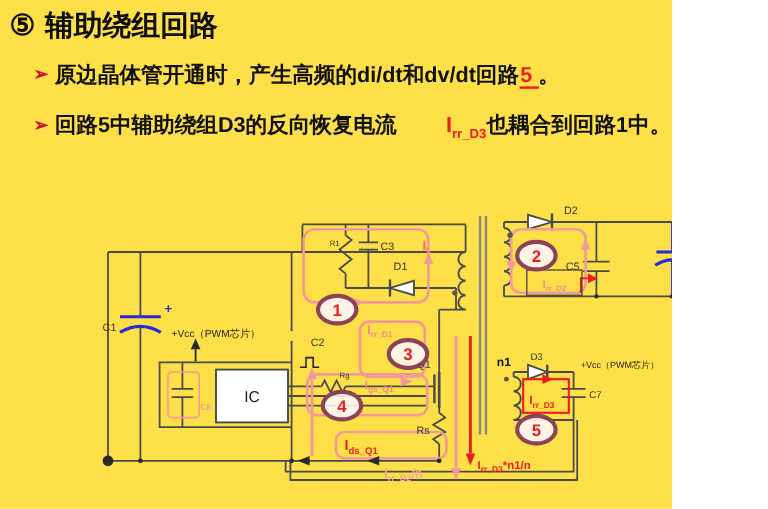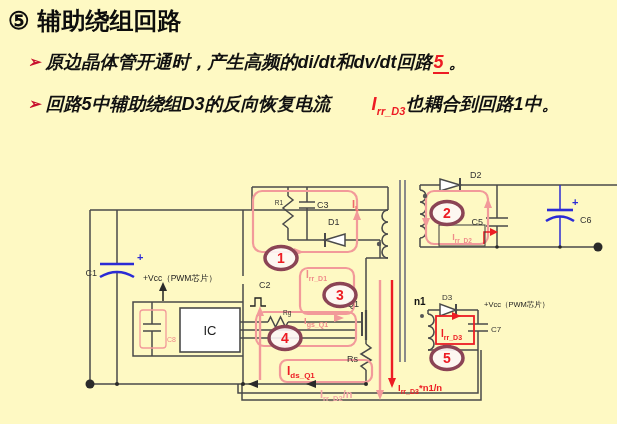--- a/index.html
+++ b/index.html
@@ -1,20 +1,20 @@
 <!DOCTYPE html>
 <html><head>
 <meta charset="utf-8">
 <style>
   html,body{margin:0;padding:0;background:#fff;}
-  .page{position:relative;width:617px;height:424px;background:#fef9c3;overflow:hidden;
+  .page{position:relative;width:560px;height:424px;background:#fde047;overflow:hidden;
         font-family:"Liberation Sans",sans-serif;color:#111;text-align:center;}
   .title-row{position:absolute;top:5px;left:8px;font-size:24px;font-weight:bold;color:#0d0d0d;white-space:nowrap;}
   .title-row .badge{margin-right:8px;}
-  .line{position:absolute;left:28px;white-space:nowrap;font-weight:bold;font-style:italic;}
+  .line{position:absolute;left:28px;white-space:nowrap;font-weight:bold;}
   .b1{top:50px;font-size:18px;}
   .b2{top:92px;font-size:18px;}
   .fline{top:135px;font-size:17px;color:#ed1c24;}
   .mk{color:#c8102e;font-size:15px;margin-right:5px;vertical-align:1px;}
   .red{color:#ed1c24;padding-left:41px;}
   .em5{color:#ed1c24;border-bottom:2px solid #ed1c24;padding:0 5px 0 1px;}
   sub{font-size:11px;font-weight:bold;}
   .b2 sub{font-size:11px;}
   .f sub{font-size:11px;}
   svg text{font-family:"Liberation Sans",sans-serif;}

